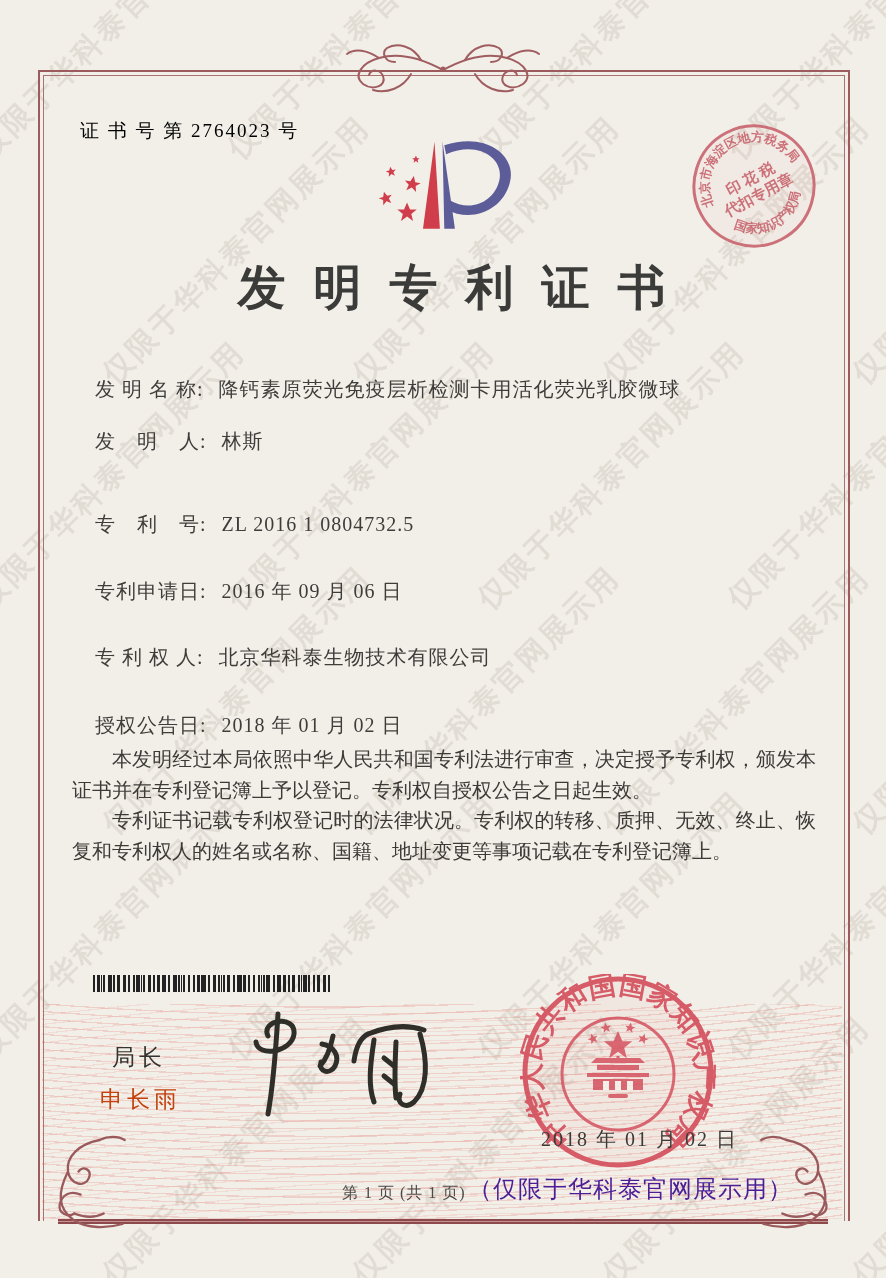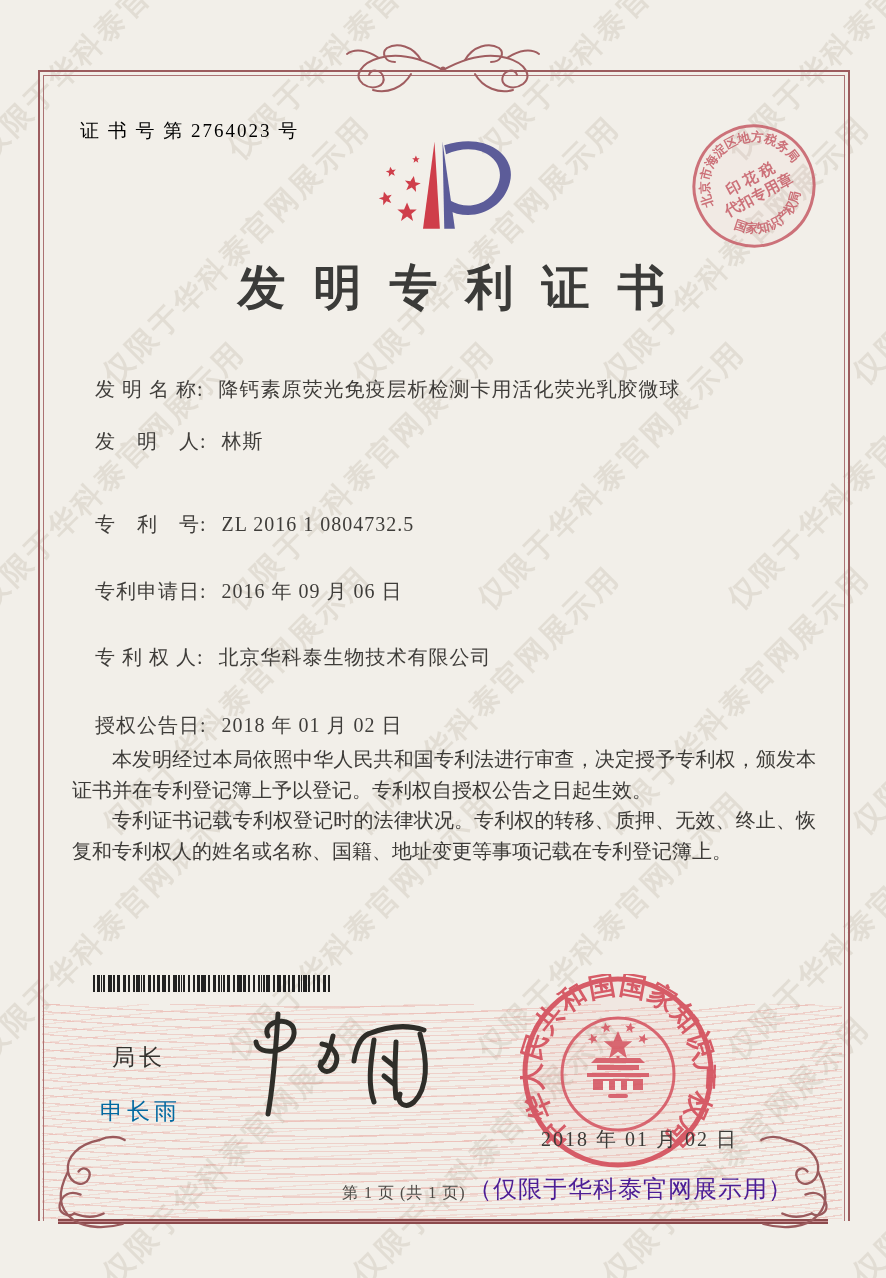--- a/index.html
+++ b/index.html
@@ -66,21 +66,21 @@
     left:93px;top:975px;width:238px;height:17px;z-index:3;
     background-image:
       repeating-linear-gradient(90deg,#222 0 2px,rgba(0,0,0,0) 2px 5px),
       repeating-linear-gradient(90deg,#222 0 1px,rgba(0,0,0,0) 1px 8px),
       repeating-linear-gradient(90deg,rgba(0,0,0,0) 0 4px,#222 4px 6px,rgba(0,0,0,0) 6px 13px);
   }
 
   .director-label{left:112px;top:1042px;font-size:23px;letter-spacing:4px;
     font-family:"Liberation Sans","DejaVu Sans",sans-serif;color:#34332f;z-index:4;}
   .director-name{left:100px;top:1084px;font-size:23px;letter-spacing:4px;
-    font-family:"Liberation Sans","DejaVu Sans",sans-serif;color:#0369a1;z-index:4;margin-top:12px;}
+    font-family:"Liberation Sans","DejaVu Sans",sans-serif;color:#c2410c;z-index:4;}
   .signature{left:238px;top:1006px;z-index:4;}
 
   .seal{left:520px;top:974px;z-index:4;opacity:.93;}
   .seal-date{left:541px;top:1126px;font-size:20px;letter-spacing:2px;color:#3b3a37;z-index:5;}
 
   .tax-stamp{left:686px;top:118px;z-index:4;opacity:.9;}
 
   .page-info{left:342px;top:1183px;font-size:16px;color:#4c4a46;letter-spacing:1px;z-index:4;}
   .footer-note{
     left:468px;top:1173px;font-size:24px;letter-spacing:1px;z-index:4;

